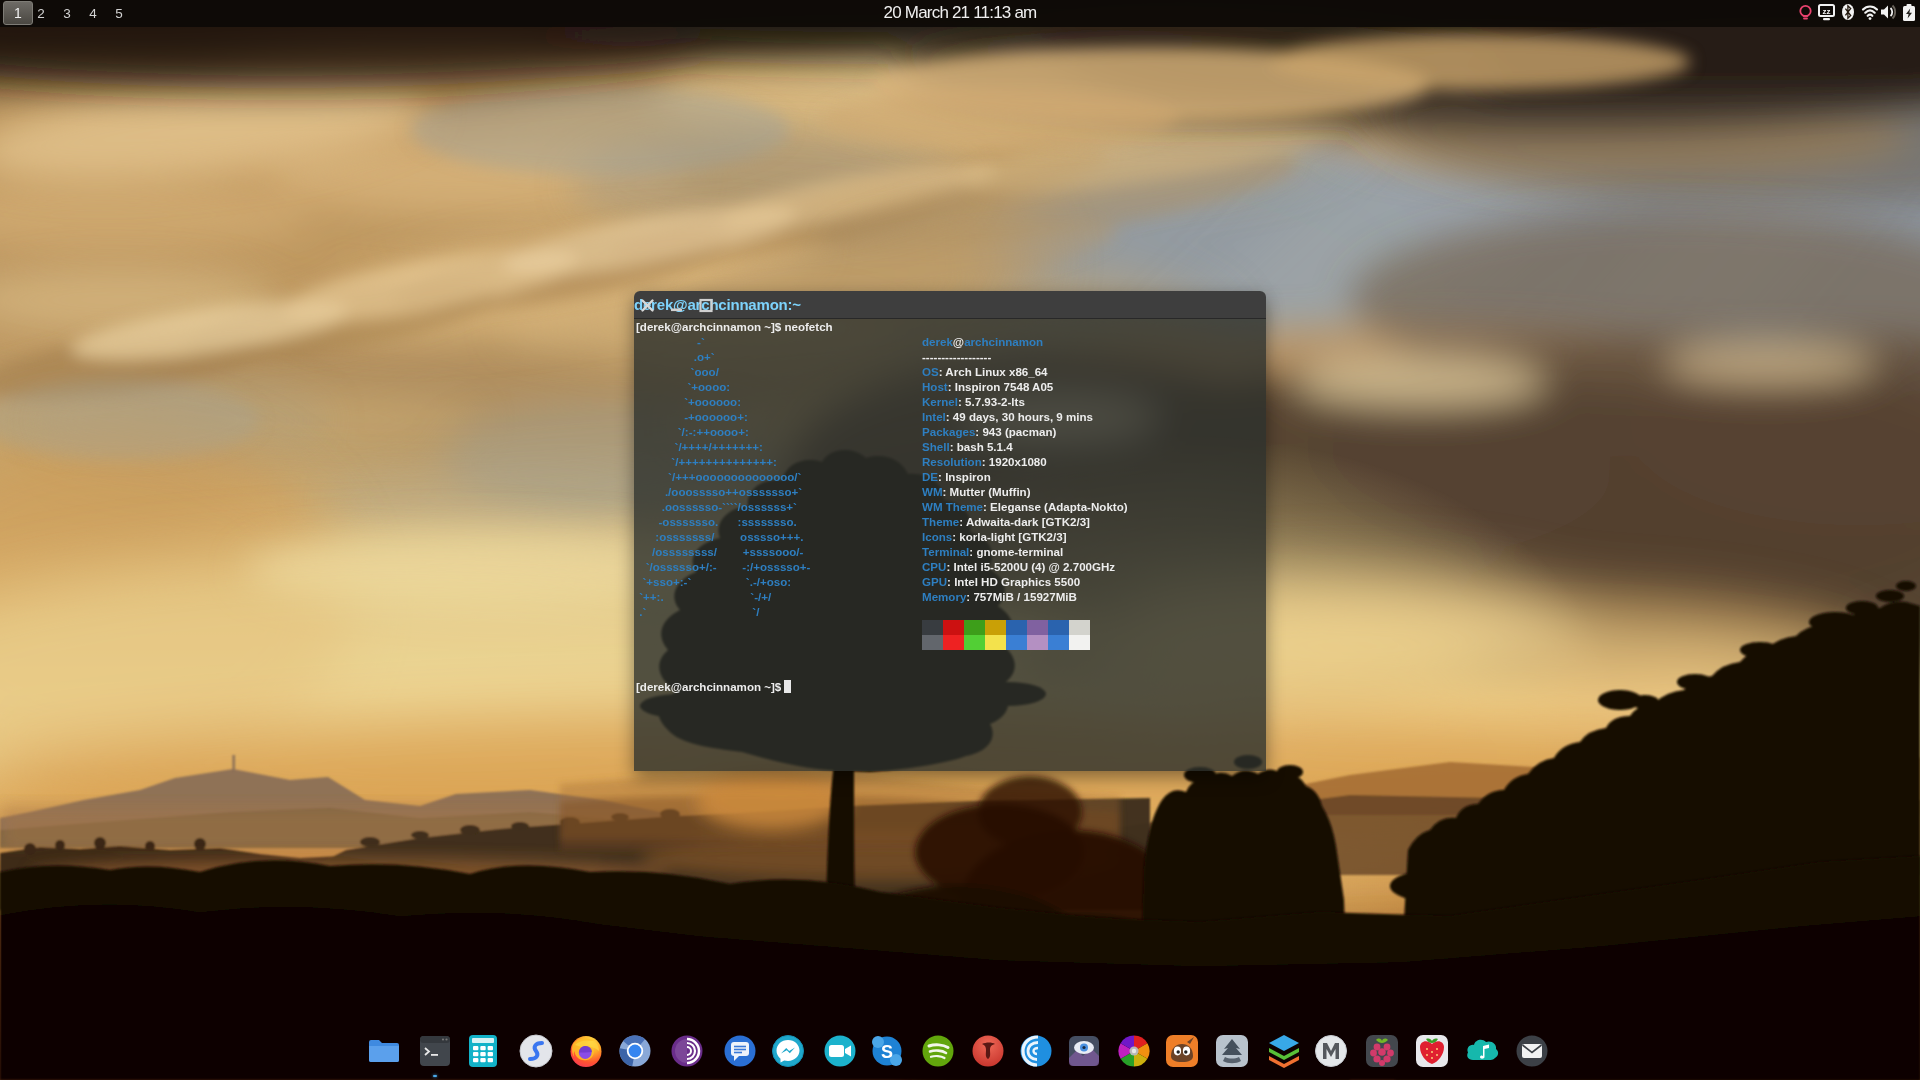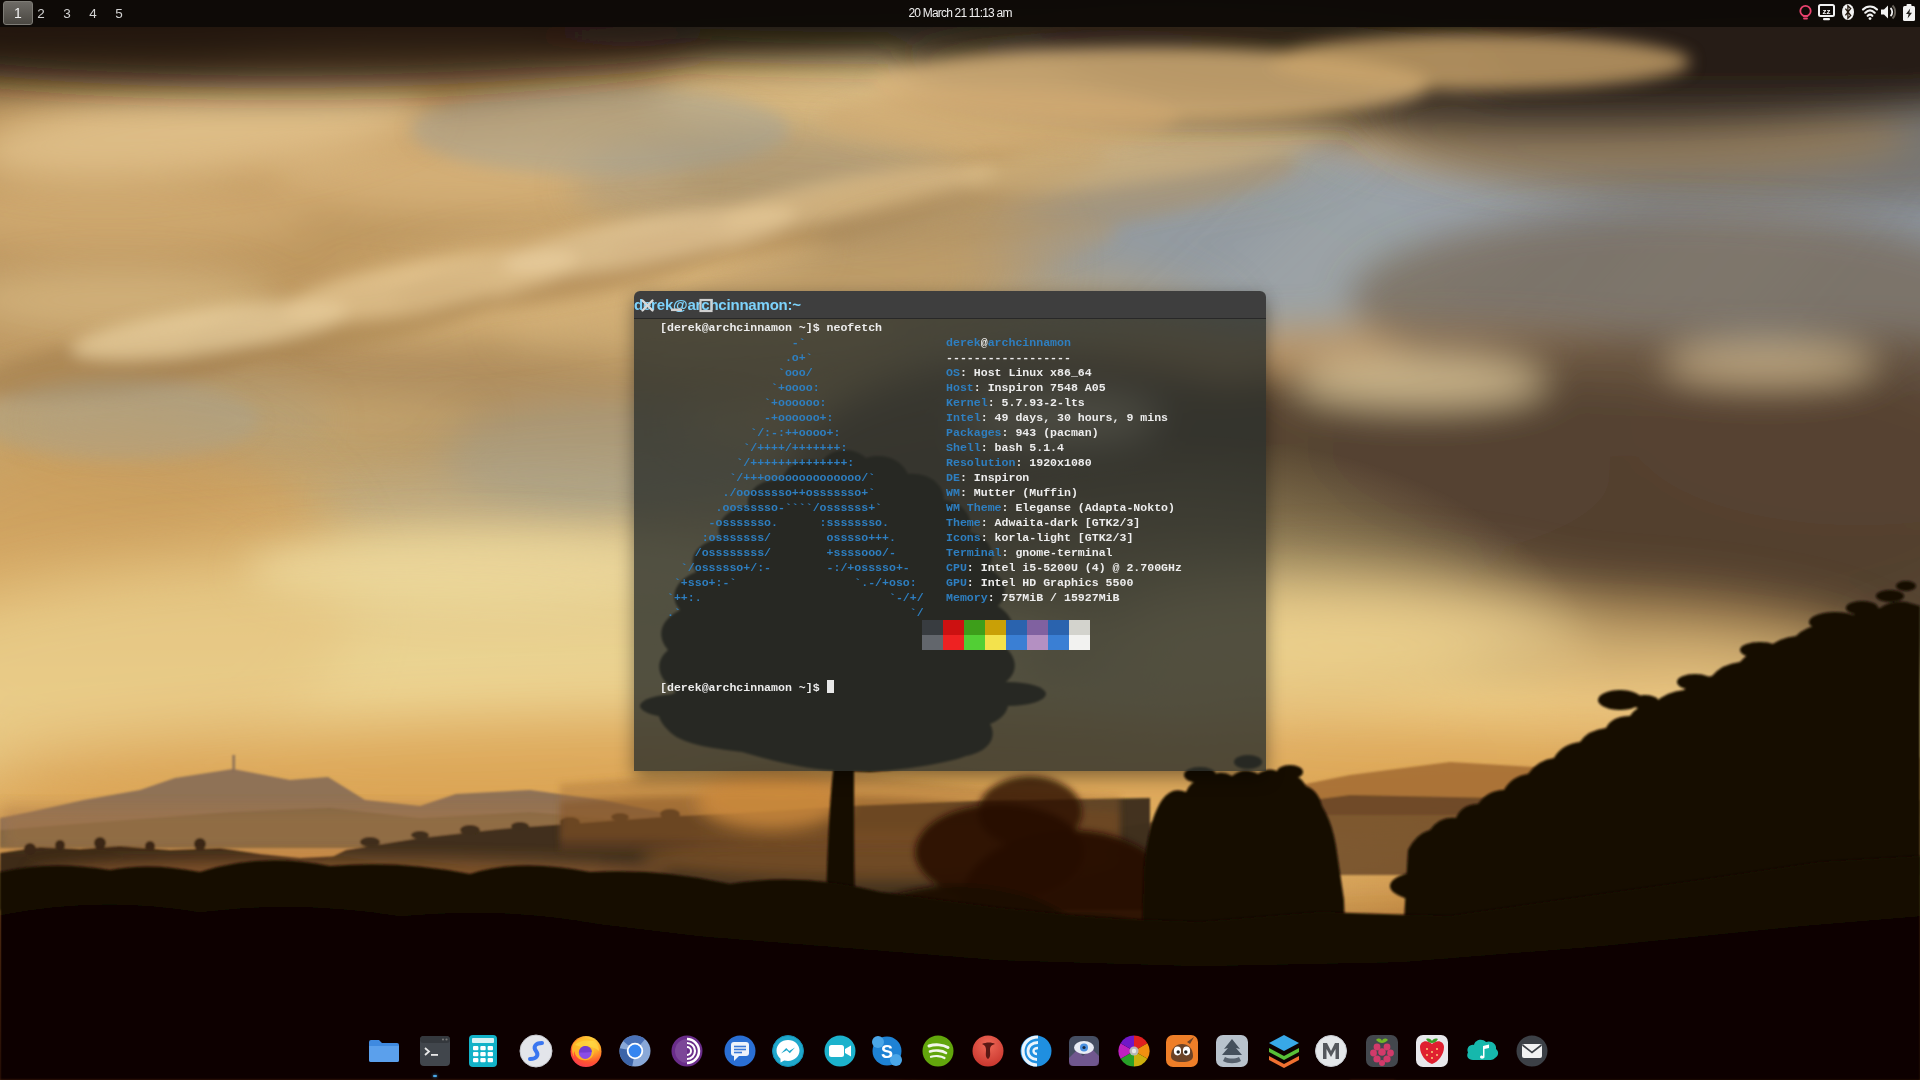--- a/index.html
+++ b/index.html
@@ -7,30 +7,30 @@
   body { position:relative; font-family:"Liberation Sans", sans-serif; }
   #wall { position:absolute; left:0; top:0; width:1920px; height:1080px; }
   
   #panel { position:absolute; left:0; top:0; width:1920px; height:27px;
            background:rgba(13,10,7,0.92); color:#e8e8e8; z-index:10; }
   #ws { position:absolute; left:0; top:0; height:27px; }
   .wsn { position:absolute; top:0; height:27px; line-height:27px; font-size:13.5px; color:#d2d2d2; text-align:center; width:20px; }
   #ws1 { position:absolute; left:3px; top:1px; width:30px; height:24px; border-radius:3px;
          background:linear-gradient(180deg,#6e6b66,#4a4741); border:1px solid #7e7c76;
          color:#f2f2f2; text-align:center; line-height:23px; font-size:14px; }
-  #clock { position:absolute; left:0; right:0; top:0; text-align:center; line-height:26px; font-size:12px; letter-spacing:-0.8px; color:#f0f0f0; }
+  #clock { position:absolute; left:0; right:0; top:0; text-align:center; line-height:26px; font-size:17px; letter-spacing:-0.8px; color:#f0f0f0; }
   #tray { position:absolute; right:0; top:0; height:27px; }
   
   #term { position:absolute; left:634px; top:291px; width:632px; height:480px; z-index:5;
           box-shadow:0 6px 18px rgba(0,0,0,0.42); border-radius:6px 6px 0 0; }
   #titlebar { position:absolute; left:0; top:0; width:632px; height:28px;
               background:#3e3e3e; border-radius:6px 6px 0 0; border-bottom:1px solid #282828; }
   #title { text-align:left; line-height:28px; font-size:15px; font-weight:bold; color:#7dd3fc; letter-spacing:-0.2px; }
   #tbody { position:absolute; left:0; top:28px; width:632px; height:452px; background:rgba(44,47,44,0.8); }
-  pre { font-family:Liberation Mono, monospace; font-size:11.57px; line-height:15px; font-weight:bold;margin-left:24px; }
+  pre { font-family:Liberation Sans, sans-serif; font-size:11.57px; line-height:15px; font-weight:bold; }
   .w { color:#ededed; }
   .b { color:#2e7fc1; }
   #prompt1 { position:absolute; left:2px; top:1px; color:#ededed; }
   #logo { position:absolute; left:2px; top:16px; color:#2e7fc1; }
   #info { position:absolute; left:288px; top:16px; color:#ededed; }
   #palette { position:absolute; left:288px; top:301px; width:168px; height:30px; }
   .pc { position:absolute; width:21px; height:15px; }
   #prompt2 { position:absolute; left:2px; top:361px; color:#ededed;text-align:center; }
   #cursor { display:inline-block; width:7px; height:13px; background:#e8e8e8; vertical-align:-2px; }
   
@@ -359,21 +359,21 @@
         .oossssso-````/ossssss+`
        -osssssso.      :ssssssso.
       :osssssss/        osssso+++.
      /ossssssss/        +ssssooo/-
    `/ossssso+/:-        -:/+osssso+-
   `+sso+:-`                 `.-/+oso:
  `++:.                           `-/+/
  .`                                 `/</pre>
     <pre id="info"><span class="b">derek</span><span class="w">@</span><span class="b">archcinnamon</span>
 <span class="w">------------------</span>
-<span class="b">OS</span><span class="w">: Host Linux x86_64</span>
+<span class="b">OS</span><span class="w">: Arch Linux x86_64</span>
 <span class="b">Host</span><span class="w">: Inspiron 7548 A05</span>
 <span class="b">Kernel</span><span class="w">: 5.7.93-2-lts</span>
 <span class="b">Intel</span><span class="w">: 49 days, 30 hours, 9 mins</span>
 <span class="b">Packages</span><span class="w">: 943 (pacman)</span>
 <span class="b">Shell</span><span class="w">: bash 5.1.4</span>
 <span class="b">Resolution</span><span class="w">: 1920x1080</span>
 <span class="b">DE</span><span class="w">: Inspiron</span>
 <span class="b">WM</span><span class="w">: Mutter (Muffin)</span>
 <span class="b">WM Theme</span><span class="w">: Eleganse (Adapta-Nokto)</span>
 <span class="b">Theme</span><span class="w">: Adwaita-dark [GTK2/3]</span>

